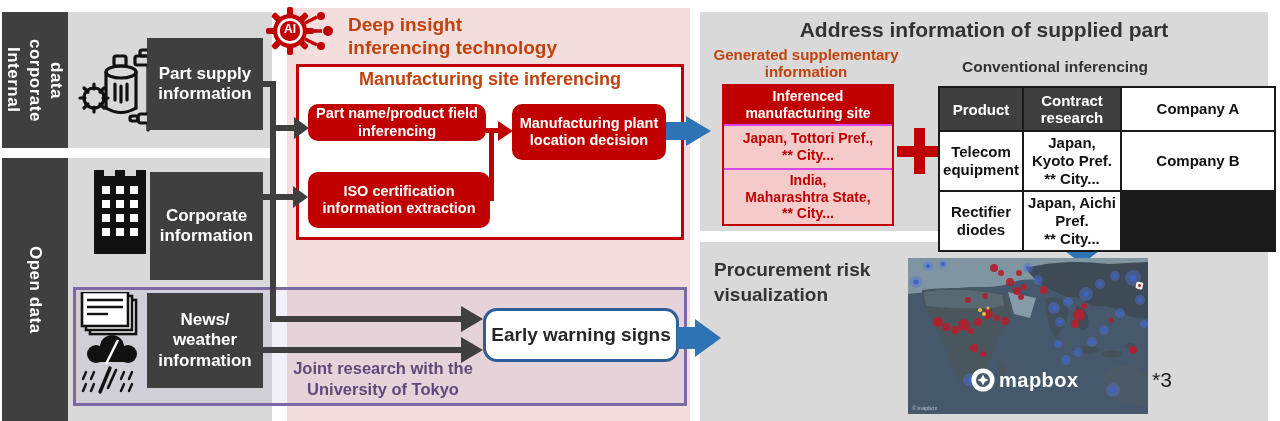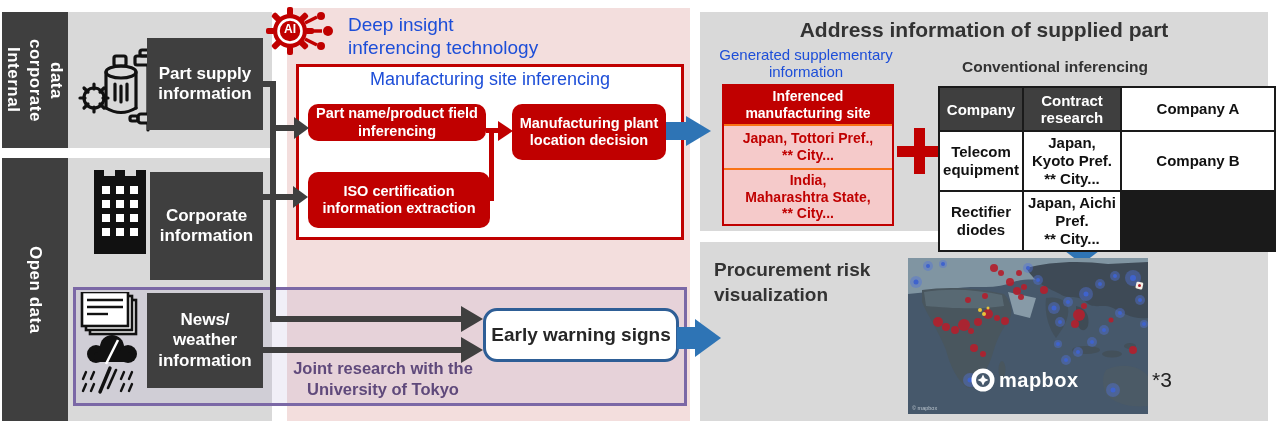--- a/index.html
+++ b/index.html
@@ -6,38 +6,38 @@
   #canvas{position:relative;width:1280px;height:421px;background:#ffffff;
           font-family:"Liberation Sans",sans-serif;overflow:hidden;}
   .abs{position:absolute;}
   .panel{background:#d9d9d9;}
   .darkbox{background:#3f3f3f;color:#fff;font-weight:bold;font-size:17px;line-height:1.18;
            display:flex;align-items:center;justify-content:center;text-align:center;}
   .vbar{background:#3f3f3f;color:#fff;font-weight:bold;font-size:17px;
         display:flex;align-items:center;justify-content:center;}
   .vtext{writing-mode:vertical-lr;text-align:center;white-space:pre-line;line-height:1.25;letter-spacing:.5px;}
   .prewrap{white-space:pre-line;}
-  .redtxt{color:#1d4ed8;font-weight:normal;}
+  .redtxt{color:#c2410c;font-weight:bold;}
   .darktxt{color:#333;font-weight:bold;}
   .stepbox{background:#c00000;color:#fff;font-weight:bold;font-size:14.5px;line-height:1.2;
            border-radius:10px;display:flex;align-items:center;justify-content:center;text-align:center;padding:2px 4px;box-sizing:border-box;}
   .bar{background:#3f3f3f;}
   .redbar{background:#c00000;}
   .bluebar{background:#2e74b5;}
   .tri{width:0;height:0;}
   .tri-dark-r{border-top:11px solid transparent;border-bottom:11px solid transparent;border-left:15px solid #3f3f3f;}
   .tri-dark-rl{border-top:13px solid transparent;border-bottom:13px solid transparent;border-left:22px solid #3f3f3f;}
   .tri-red-r{border-top:10px solid transparent;border-bottom:10px solid transparent;border-left:15px solid #c00000;}
   .tri-blue-r{border-top:15px solid transparent;border-bottom:15px solid transparent;border-left:25px solid #2e74b5;}
   .tri-blue-r2{border-top:19px solid transparent;border-bottom:19px solid transparent;border-left:26px solid #2e74b5;}
   .tri-blue-d{border-left:34px solid transparent;border-right:34px solid transparent;border-top:26px solid #2e74b5;}
   .inf-table{border:2px solid #c00000;box-sizing:border-box;background:#c00000;}
   .inf-head{background:#c00000;color:#fff;font-weight:bold;font-size:14px;line-height:1.2;
             display:flex;align-items:center;justify-content:center;text-align:center;min-height:38px;}
-  .inf-row{background:#f5caca;color:#c00000;font-weight:bold;font-size:14px;line-height:1.2;border-top:2px solid #f97316;
+  .inf-row{background:#f5caca;color:#c00000;font-weight:bold;font-size:14px;line-height:1.2;border-top:2px solid #d946ef;
            display:flex;align-items:center;justify-content:center;text-align:center;}
   .ctable{display:grid;grid-template-columns:82px 96px 152px;gap:2px;background:#1a1a1a;border:2px solid #1a1a1a;box-sizing:content-box;}
   .ch{background:#3f3f3f;color:#fff;font-weight:bold;font-size:15px;min-height:34px;
       display:flex;align-items:center;justify-content:center;text-align:center;}
   .cc{background:#fff;color:#111;font-weight:bold;font-size:15px;line-height:1.2;padding:2px 1px;
       display:flex;align-items:center;justify-content:center;text-align:center;}
   .r1{min-height:38px;} .r2{min-height:52px;}
 </style>
 </head>
 <body>
@@ -243,21 +243,21 @@
 ** City...</div>
     <div class="inf-row prewrap" style="min-height:54px;">India,
 Maharashtra State,
 ** City...</div>
   </div>
 
   <div class="abs redbar" style="left:914px;top:128px;width:11px;height:46px;"></div>
   <div class="abs redbar" style="left:897px;top:146px;width:45px;height:11px;"></div>
 
   <div class="abs ctable" style="left:938px;top:86px;">
-    <div class="ch">Company</div>
+    <div class="ch">Product</div>
     <div class="ch">Contract research</div>
     <div class="cc r1">Company A</div>
     <div class="cc r1">Telecom equipment</div>
     <div class="cc r1 prewrap">Japan, Kyoto Pref.
 ** City...</div>
     <div class="cc r2">Company B</div>
     <div class="cc r2">Rectifier diodes</div>
     <div class="cc r2 prewrap">Japan, Aichi Pref.
 ** City...</div>
   </div>

